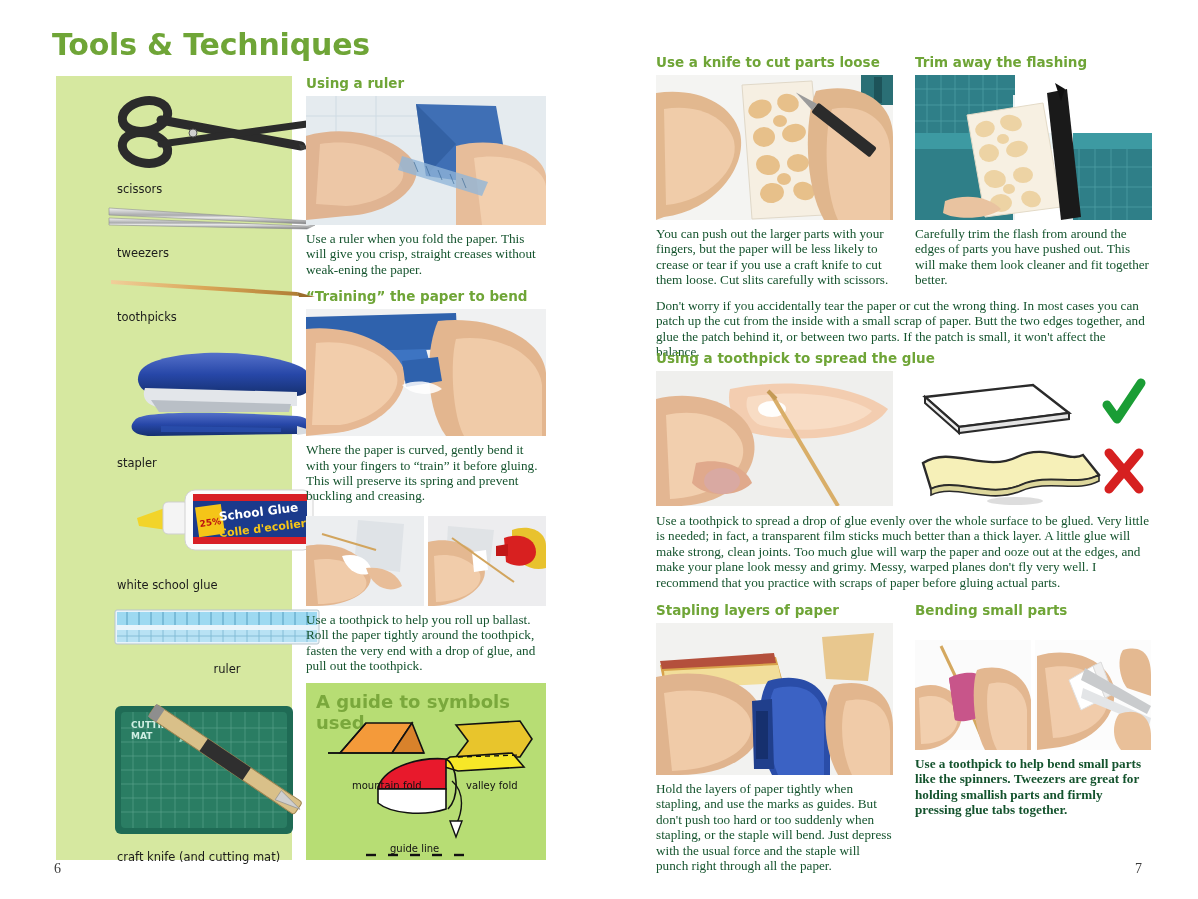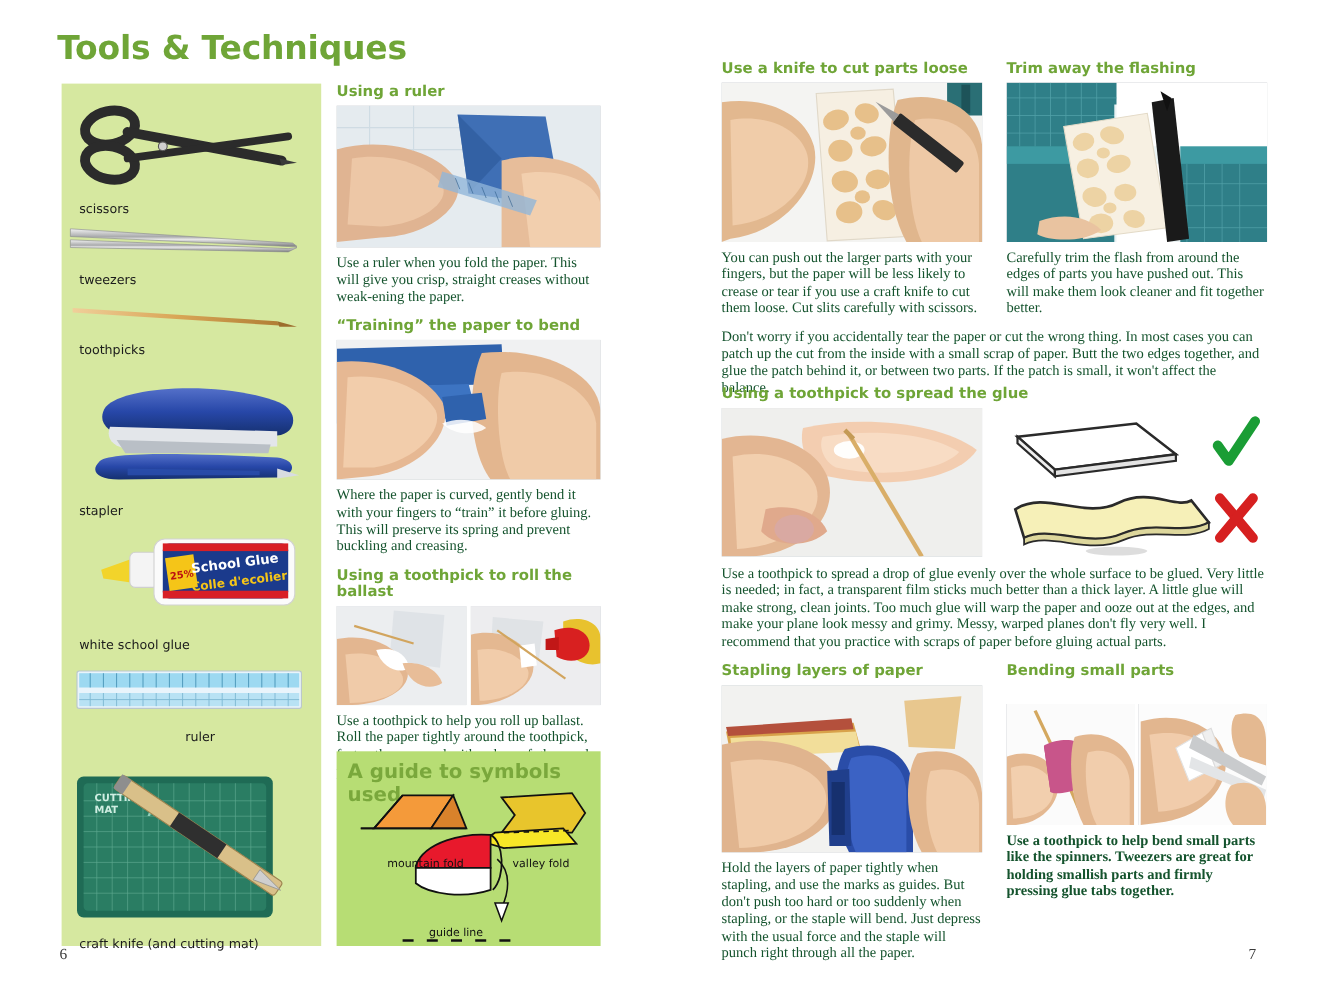--- a/index.html
+++ b/index.html
@@ -38,21 +38,21 @@
     font-family:"Liberation Serif",serif;font-size:14px;color:#3a3a3a;
   }
   .folio.left{left:54px;}
   .folio.right{right:56px;}
 
   
   .tools-panel{
     position:absolute;left:56px;top:76px;width:236px;height:784px;
     background:#d6e8a0;
   }
-  .tool-item{position:absolute;left:0;width:236px;}
+  .tool-item{position:absolute;left:0;width:236px;padding-left:45px;}
 
   
   .photo{position:relative;overflow:hidden;background:#cfd4d8;}
 
   
   .col-mid{position:absolute;left:306px;top:76px;width:240px;}
   .mid-sec{margin-bottom:9px;}
 
   
   .symbols-box{
@@ -297,21 +297,20 @@
           <path d="M132 12 C180 6 236 26 240 64 L240 127 L140 127 C120 100 118 44 132 12 Z" fill="#e3b68f"></path>
           <path d="M150 30 C190 24 232 44 236 76 L236 127 L158 127 C146 106 144 52 150 30 Z" fill="#f0cba8"></path>
           <path d="M96 52 L132 48 L136 72 L100 78 Z" fill="#2f62ad"></path>
           <path d="M96 76 C110 70 126 72 136 80 C124 88 106 86 96 76 Z" fill="#ffffff" opacity="0.85"></path>
         </svg>
       </div>
       <div class="body-text" style="margin-top:6px;">Where the paper is curved, gently bend it with your fingers to “train” it before gluing. This will preserve its spring and prevent buckling and creasing.</div>
     </div>
 
     <div class="mid-sec" style="margin-top:12px;">
-      <div class="sec-head">Using a toothpick to roll the ballast</div>
       <div style="display:flex;gap:4px;">
         <div class="photo" style="width:118px;height:90px;">
           <svg width="118" height="90" viewBox="0 0 118 90">
             <rect width="118" height="90" fill="#eceef0"></rect>
             <path d="M52 4 L98 8 L94 56 L48 50 Z" fill="#dfe3e7"></path>
             <path d="M16 18 L70 34" stroke="#d2a55e" stroke-width="2"></path>
             <path d="M0 30 C28 24 56 36 64 56 C70 74 44 90 10 90 L0 90 Z" fill="#e3b690"></path>
             <path d="M8 44 C34 40 54 50 60 64 C64 78 40 88 12 88 Z" fill="#f0cba9"></path>
             <path d="M36 40 C52 36 64 44 66 56 C58 62 42 58 36 40 Z" fill="#ffffff"></path>
             <path d="M60 52 C78 50 92 58 96 70 C84 78 66 72 60 52 Z" fill="#e8bd98"></path>

